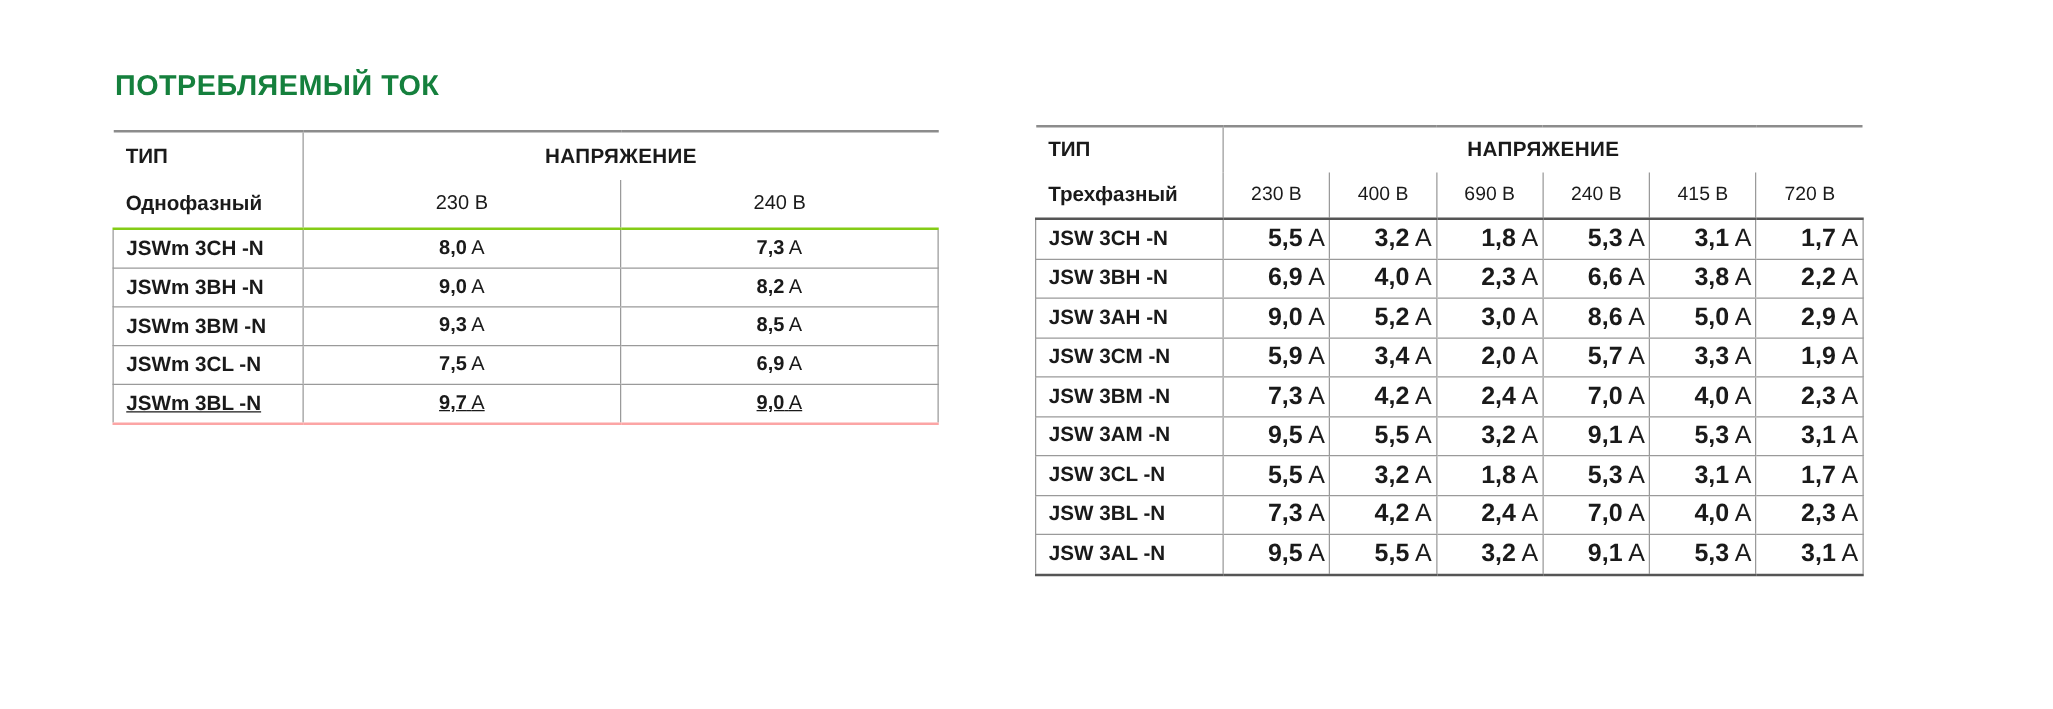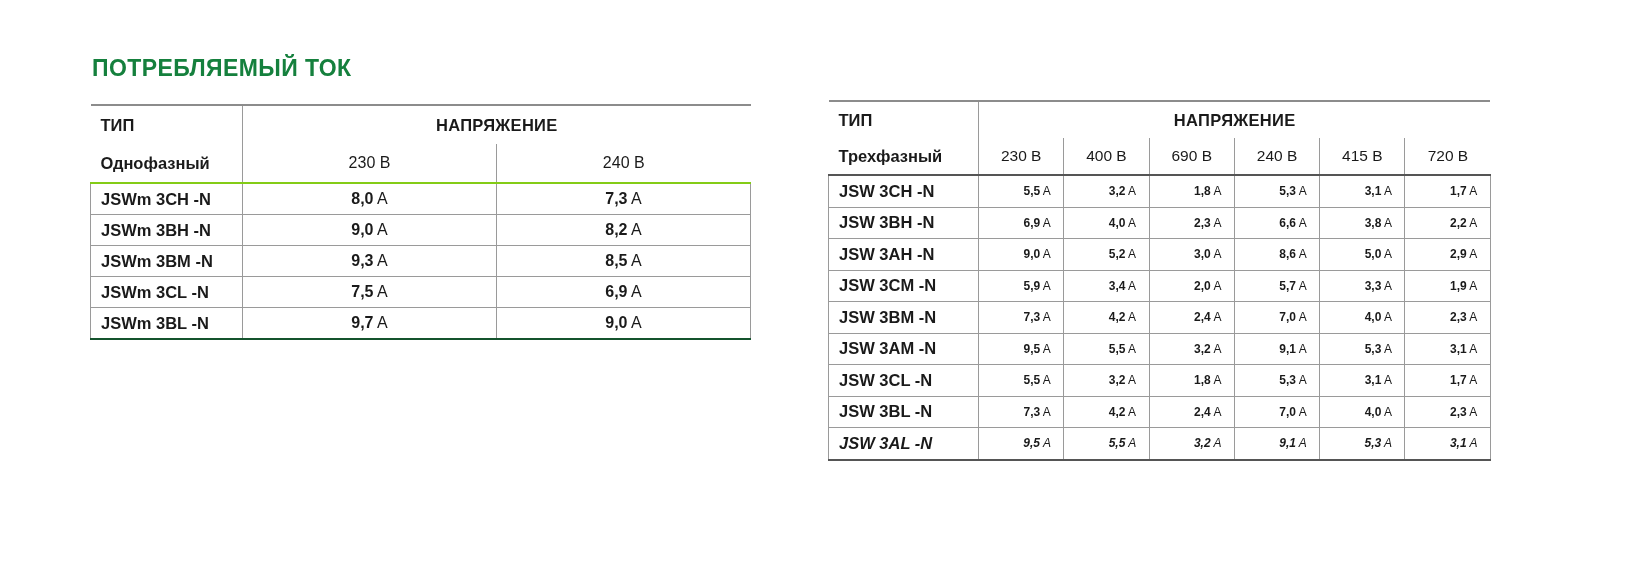--- a/index.html
+++ b/index.html
@@ -74,21 +74,21 @@
     font-size: 16px;
   }
   .tbl-left .val {
     font-size: 16px;
   }
 
   
   .tbl-left .line-top td        { border-top: 2px solid #8c8c8c; }
   .tbl-left .hdr-bot td         { border-bottom: 2px solid #84cc16; }
   .tbl-left .row td             { border-bottom: 1px solid #9a9a9a; }
-  .tbl-left .row.last td        { border-bottom: 2px solid #14532d; }
+  .tbl-left .row.last td        { border-bottom: 2px solid #fca5a5; text-decoration: underline; }
   .tbl-left .vline              { border-left: 1px solid #9a9a9a; }
   .tbl-left .vline-type         { border-left: 1px solid #9a9a9a; }
   .tbl-left .edge-left          { border-left: 1px solid #9a9a9a; }
   .tbl-left .edge-right         { border-right: 1px solid #9a9a9a; }
 
   
   .tbl-right {
     position: absolute;
     left: 828px;
     top: 100px;
@@ -106,26 +106,26 @@
     padding-left: 10px;
     font-weight: bold;
     font-size: 16.5px;
   }
   .tbl-right .hdr-volt {
     font-weight: bold;
     font-size: 16.5px;
     letter-spacing: 0.3px;
   }
   .tbl-right .sub-volt { font-size: 15.5px; }
-  .tbl-right .val      { font-size: 12px; padding-left: 32px; }
+  .tbl-right .val      { font-size: 20px; padding-left: 32px; }
 
   .tbl-right .line-top td   { border-top: 2px solid #8c8c8c; }
   .tbl-right .hdr-bot td    { border-bottom: 2px solid #555; }
   .tbl-right .row td        { border-bottom: 1px solid #9a9a9a; }
-  .tbl-right .row.last td   { border-bottom: 2px solid #555; font-style: italic; }
+  .tbl-right .row.last td   { border-bottom: 2px solid #555; }
   .tbl-right .vline         { border-left: 1px solid #9a9a9a; }
   .tbl-right .edge-left     { border-left: 1px solid #9a9a9a; margin-top: 42px; }
   .tbl-right .edge-right    { border-right: 1px solid #9a9a9a; }
 
   .val b { font-weight: bold; }
   .val span.unit { font-weight: normal; }
 </style>
 </head>
 <body>
 

